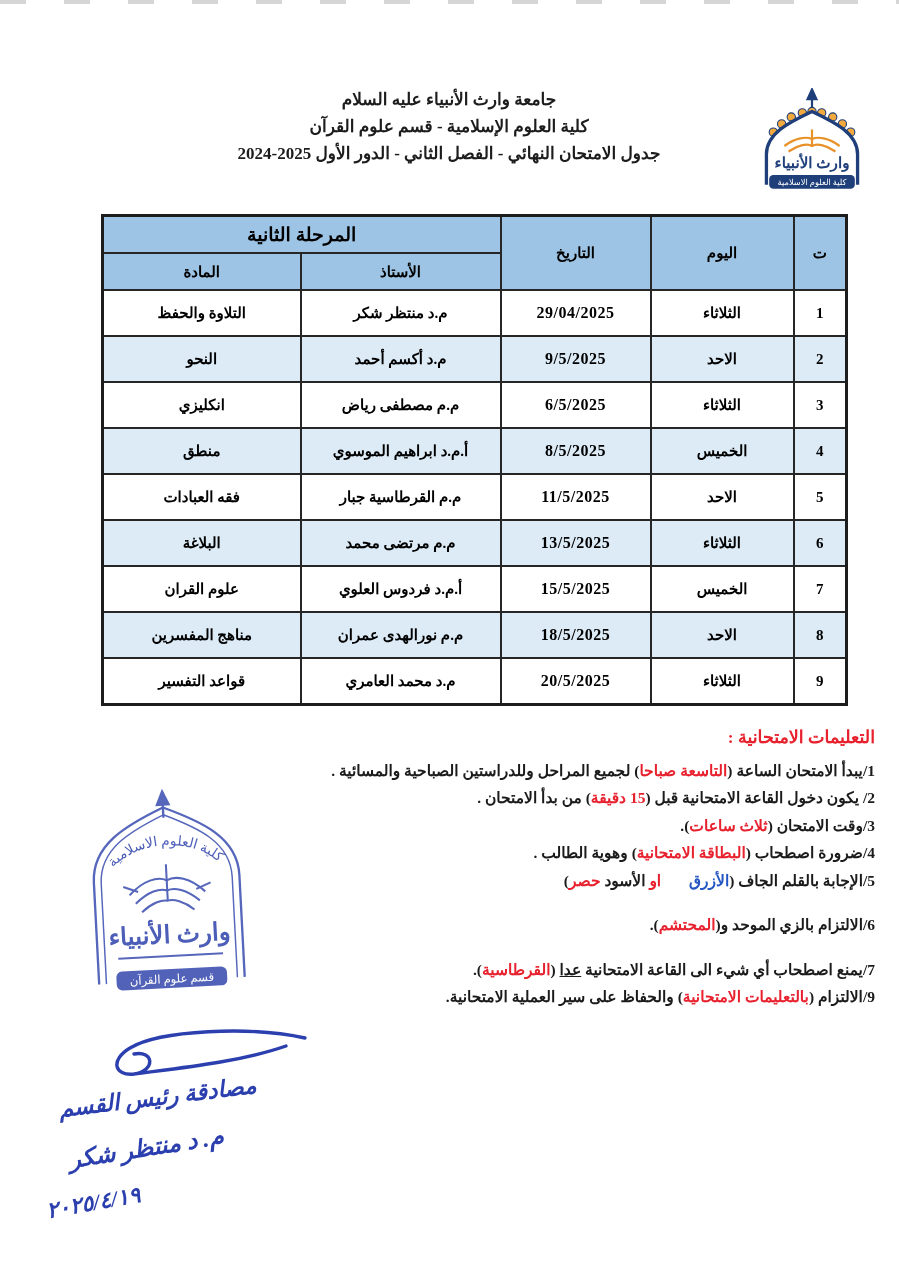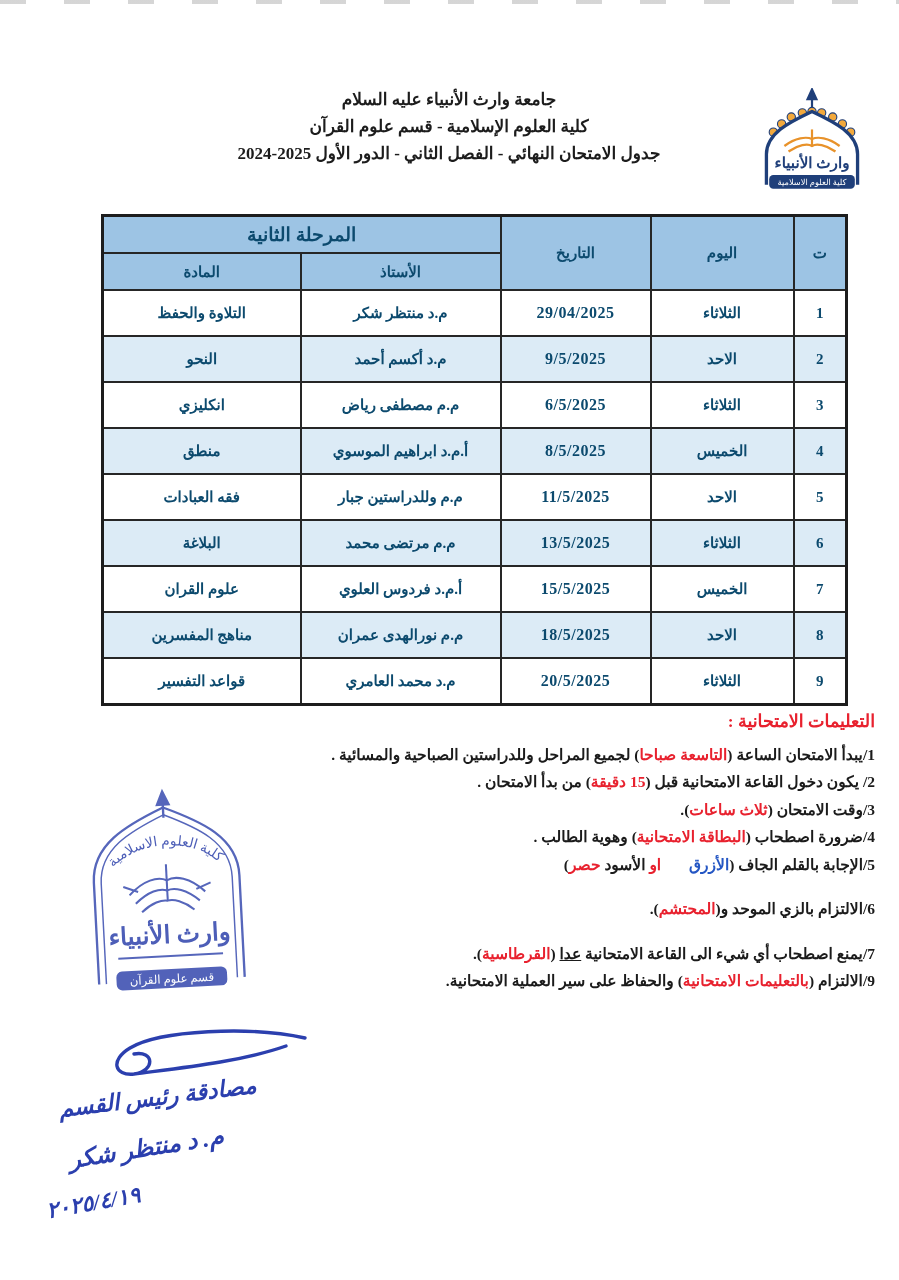--- a/index.html
+++ b/index.html
@@ -13,29 +13,29 @@
     opacity:.35;}
   
   .doc-header{position:absolute;top:86px;right:170px;width:560px;text-align:center;
     direction:rtl;font-weight:700;font-size:17px;line-height:27px;color:#1c1c1c;}
   
   .logo-box{position:absolute;top:88px;left:742px;width:140px;height:116px;}
   
   .table-wrap{position:absolute;top:214px;left:101px;width:744px;}
   table.exam{border-collapse:collapse;direction:rtl;width:744px;table-layout:fixed;}
   table.exam td,table.exam th{border:2px solid #262626;padding:0 13px;
-    font-weight:700;color:#0c4a6e;text-align:center;vertical-align:middle;overflow:hidden;}
+    font-weight:700;color:#000000;text-align:center;vertical-align:middle;overflow:hidden;}
   table.exam{border:3px solid #1d1d1d;}
   th.h{background:#9dc4e4;font-size:15px;height:35px;}
   th.stage{background:#9dc4e4;font-size:19px;height:35px;}
   td.c{height:44px;font-size:15px;background:#ffffff;}
   tr.stripe td{background:#dcebf6;}
   td.date{font-size:16px;letter-spacing:.5px;}
   
-  .inst{position:absolute;top:708px;right:24px;width:770px;direction:rtl;text-align:right;
+  .inst{position:absolute;top:724px;right:24px;width:770px;direction:rtl;text-align:right;
     color:#1b1b1b;font-weight:700;font-size:15.5px;line-height:27.5px;}
   .inst-heading{color:#e8212e;font-size:17.5px;margin-bottom:5px;}
   .inst-item{white-space:nowrap;}
   .inst-item.gap{margin-top:17px;}
   .c-k{color:#1b1b1b;}
   .c-r{color:#e8212e;margin-top:16px;}
   .c-b{color:#2456c4;margin-left:24px;}
   .c-u{color:#1b1b1b;text-decoration:underline;}
   
   .stamp{position:absolute;top:786px;left:66px;width:204px;height:238px;
@@ -137,21 +137,21 @@
             <td class="c">4</td>
             <td class="c">الخميس</td>
             <td class="c date">8/5/2025</td>
             <td class="c">أ.م.د ابراهيم الموسوي</td>
             <td class="c">منطق</td>
           </tr>
           <tr>
             <td class="c">5</td>
             <td class="c">الاحد</td>
             <td class="c date">11/5/2025</td>
-            <td class="c">م.م وللدراستين جبار</td>
+            <td class="c">م.م القرطاسية جبار</td>
             <td class="c">فقه العبادات</td>
           </tr>
           <tr class="stripe">
             <td class="c">6</td>
             <td class="c">الثلاثاء</td>
             <td class="c date">13/5/2025</td>
             <td class="c">م.م مرتضى محمد</td>
             <td class="c">البلاغة</td>
           </tr>
           <tr>

